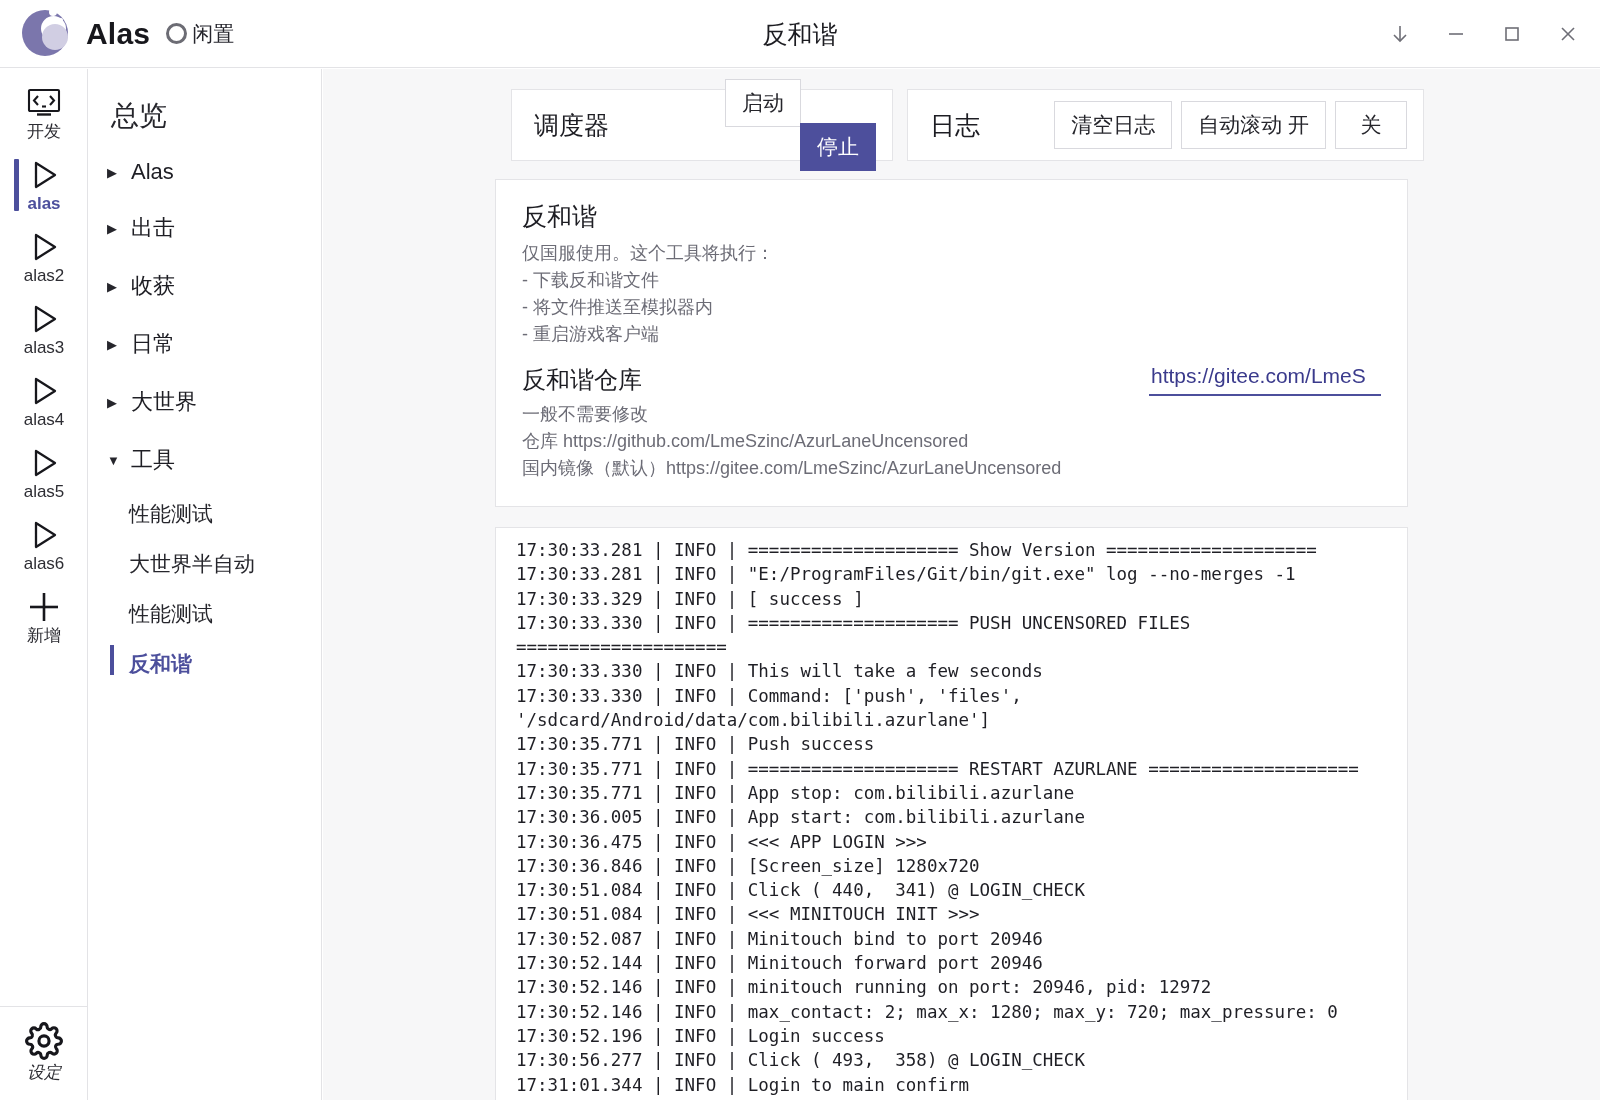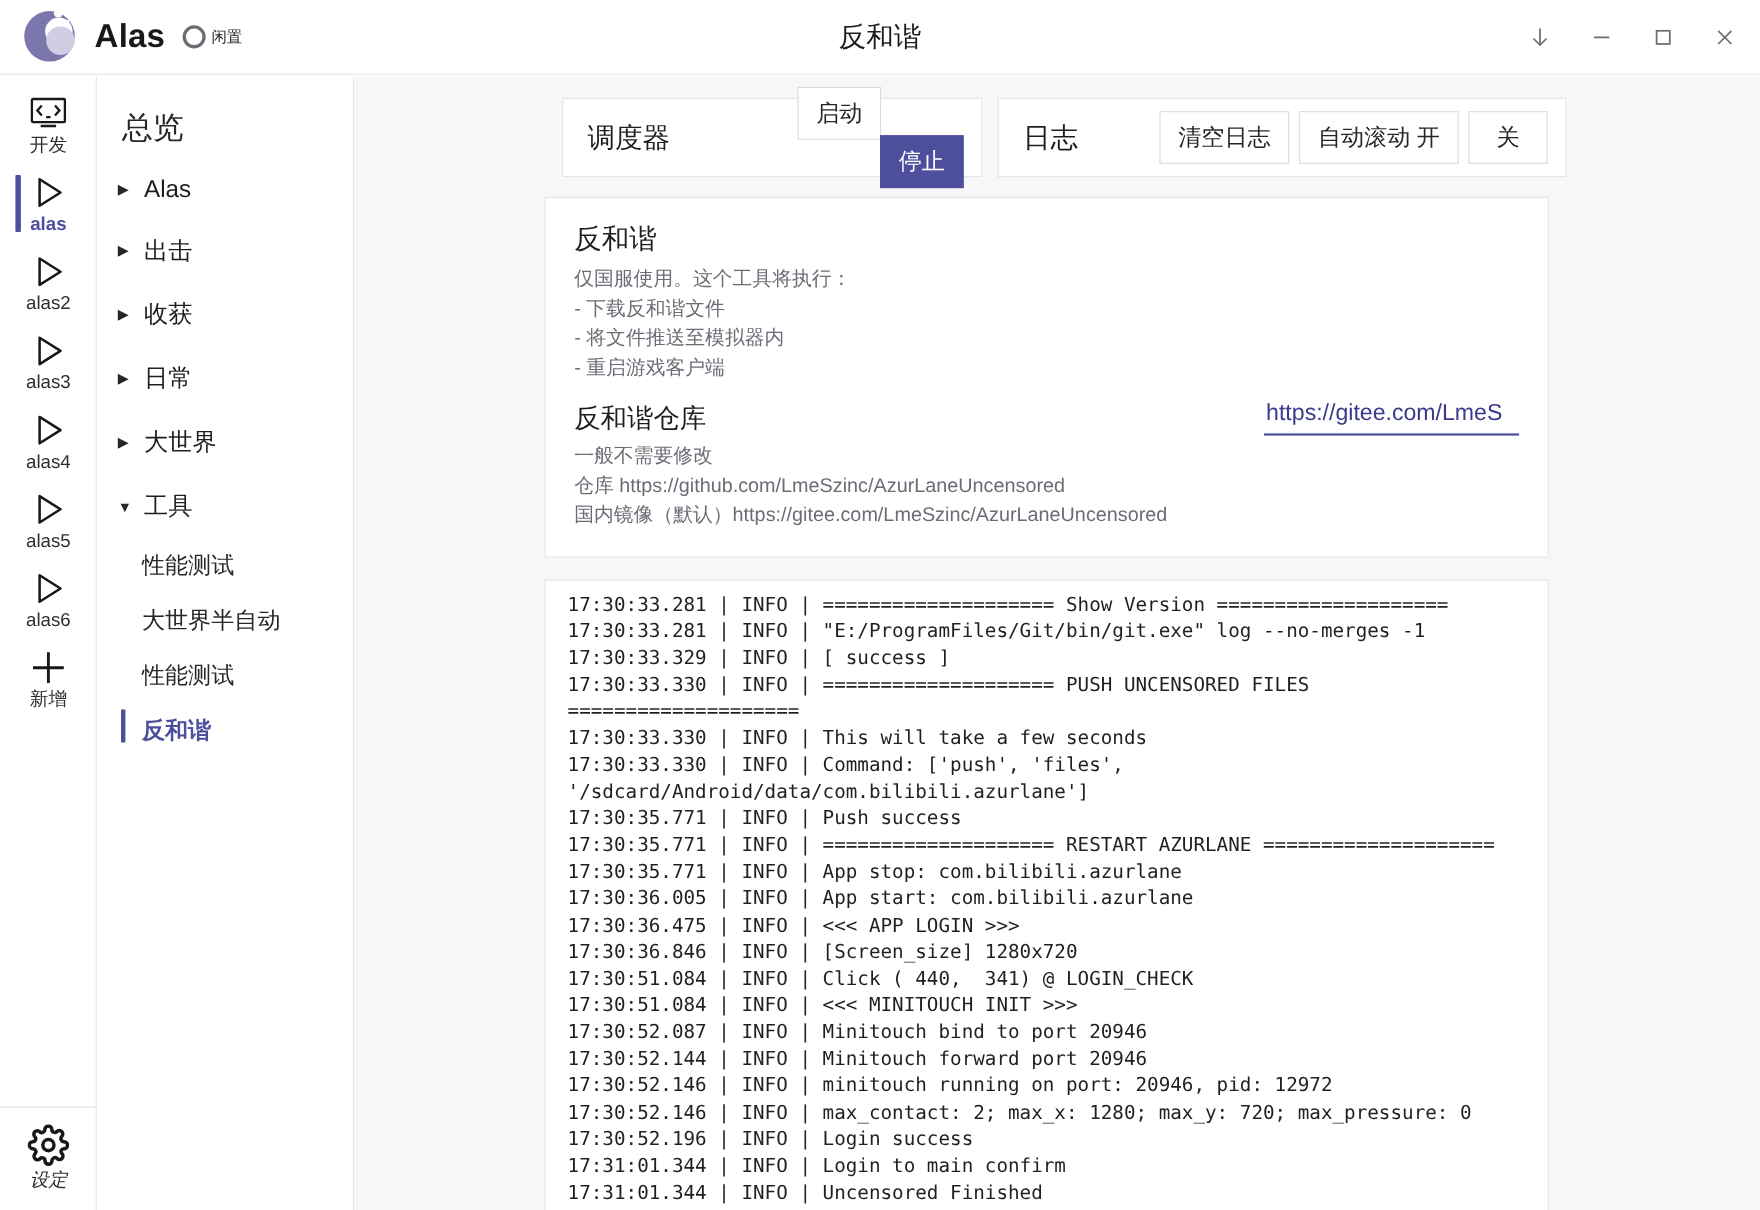--- a/index.html
+++ b/index.html
@@ -53,21 +53,21 @@
   }
   #app-name {
     font-size: 30px; font-weight: bold; letter-spacing: .2px;
     color: #17171c; margin-right: 16px;
   }
   #status-wrap { display: flex; align-items: center; gap: 2px; }
   #status-circle {
     width: 21px; height: 21px; border-radius: 50%;
     border: 3px solid #6c6c74; display: inline-block;
   }
-  #status-text { font-size: 14px; color: #25252c; margin-left: 3px; }
+  #status-text { font-size: 21px; color: #25252c; margin-left: 3px; }
 
   #window-title {
     position: absolute; left: 0; right: 0; top: 0;
     height: 68px; line-height: 68px; text-align: center;
     font-size: 25px; color: #1c1c21; pointer-events: none;
   }
 
   #win-controls {
     position: absolute; right: 4px; top: 0; height: 68px;
     display: flex; align-items: center; gap: 0;
@@ -459,19 +459,20 @@
       <div class="log-line">17:30:36.005 | INFO | App start: com.bilibili.azurlane</div>
       <div class="log-line">17:30:36.475 | INFO | &lt;&lt;&lt; APP LOGIN &gt;&gt;&gt;</div>
       <div class="log-line">17:30:36.846 | INFO | [Screen_size] 1280x720</div>
       <div class="log-line">17:30:51.084 | INFO | Click ( 440,  341) @ LOGIN_CHECK</div>
       <div class="log-line">17:30:51.084 | INFO | &lt;&lt;&lt; MINITOUCH INIT &gt;&gt;&gt;</div>
       <div class="log-line">17:30:52.087 | INFO | Minitouch bind to port 20946</div>
       <div class="log-line">17:30:52.144 | INFO | Minitouch forward port 20946</div>
       <div class="log-line">17:30:52.146 | INFO | minitouch running on port: 20946, pid: 12972</div>
       <div class="log-line">17:30:52.146 | INFO | max_contact: 2; max_x: 1280; max_y: 720; max_pressure: 0</div>
       <div class="log-line">17:30:52.196 | INFO | Login success</div>
+      <div class="log-line">17:30:56.277 | INFO | Click ( 493,  358) @ LOGIN_CHECK</div>
       <div class="log-line">17:31:01.344 | INFO | Login to main confirm</div>
       <div class="log-line">17:31:01.344 | INFO | Uncensored Finished</div>
 
     </div>
   </div>
 
 </div>
 
 </body></html>

